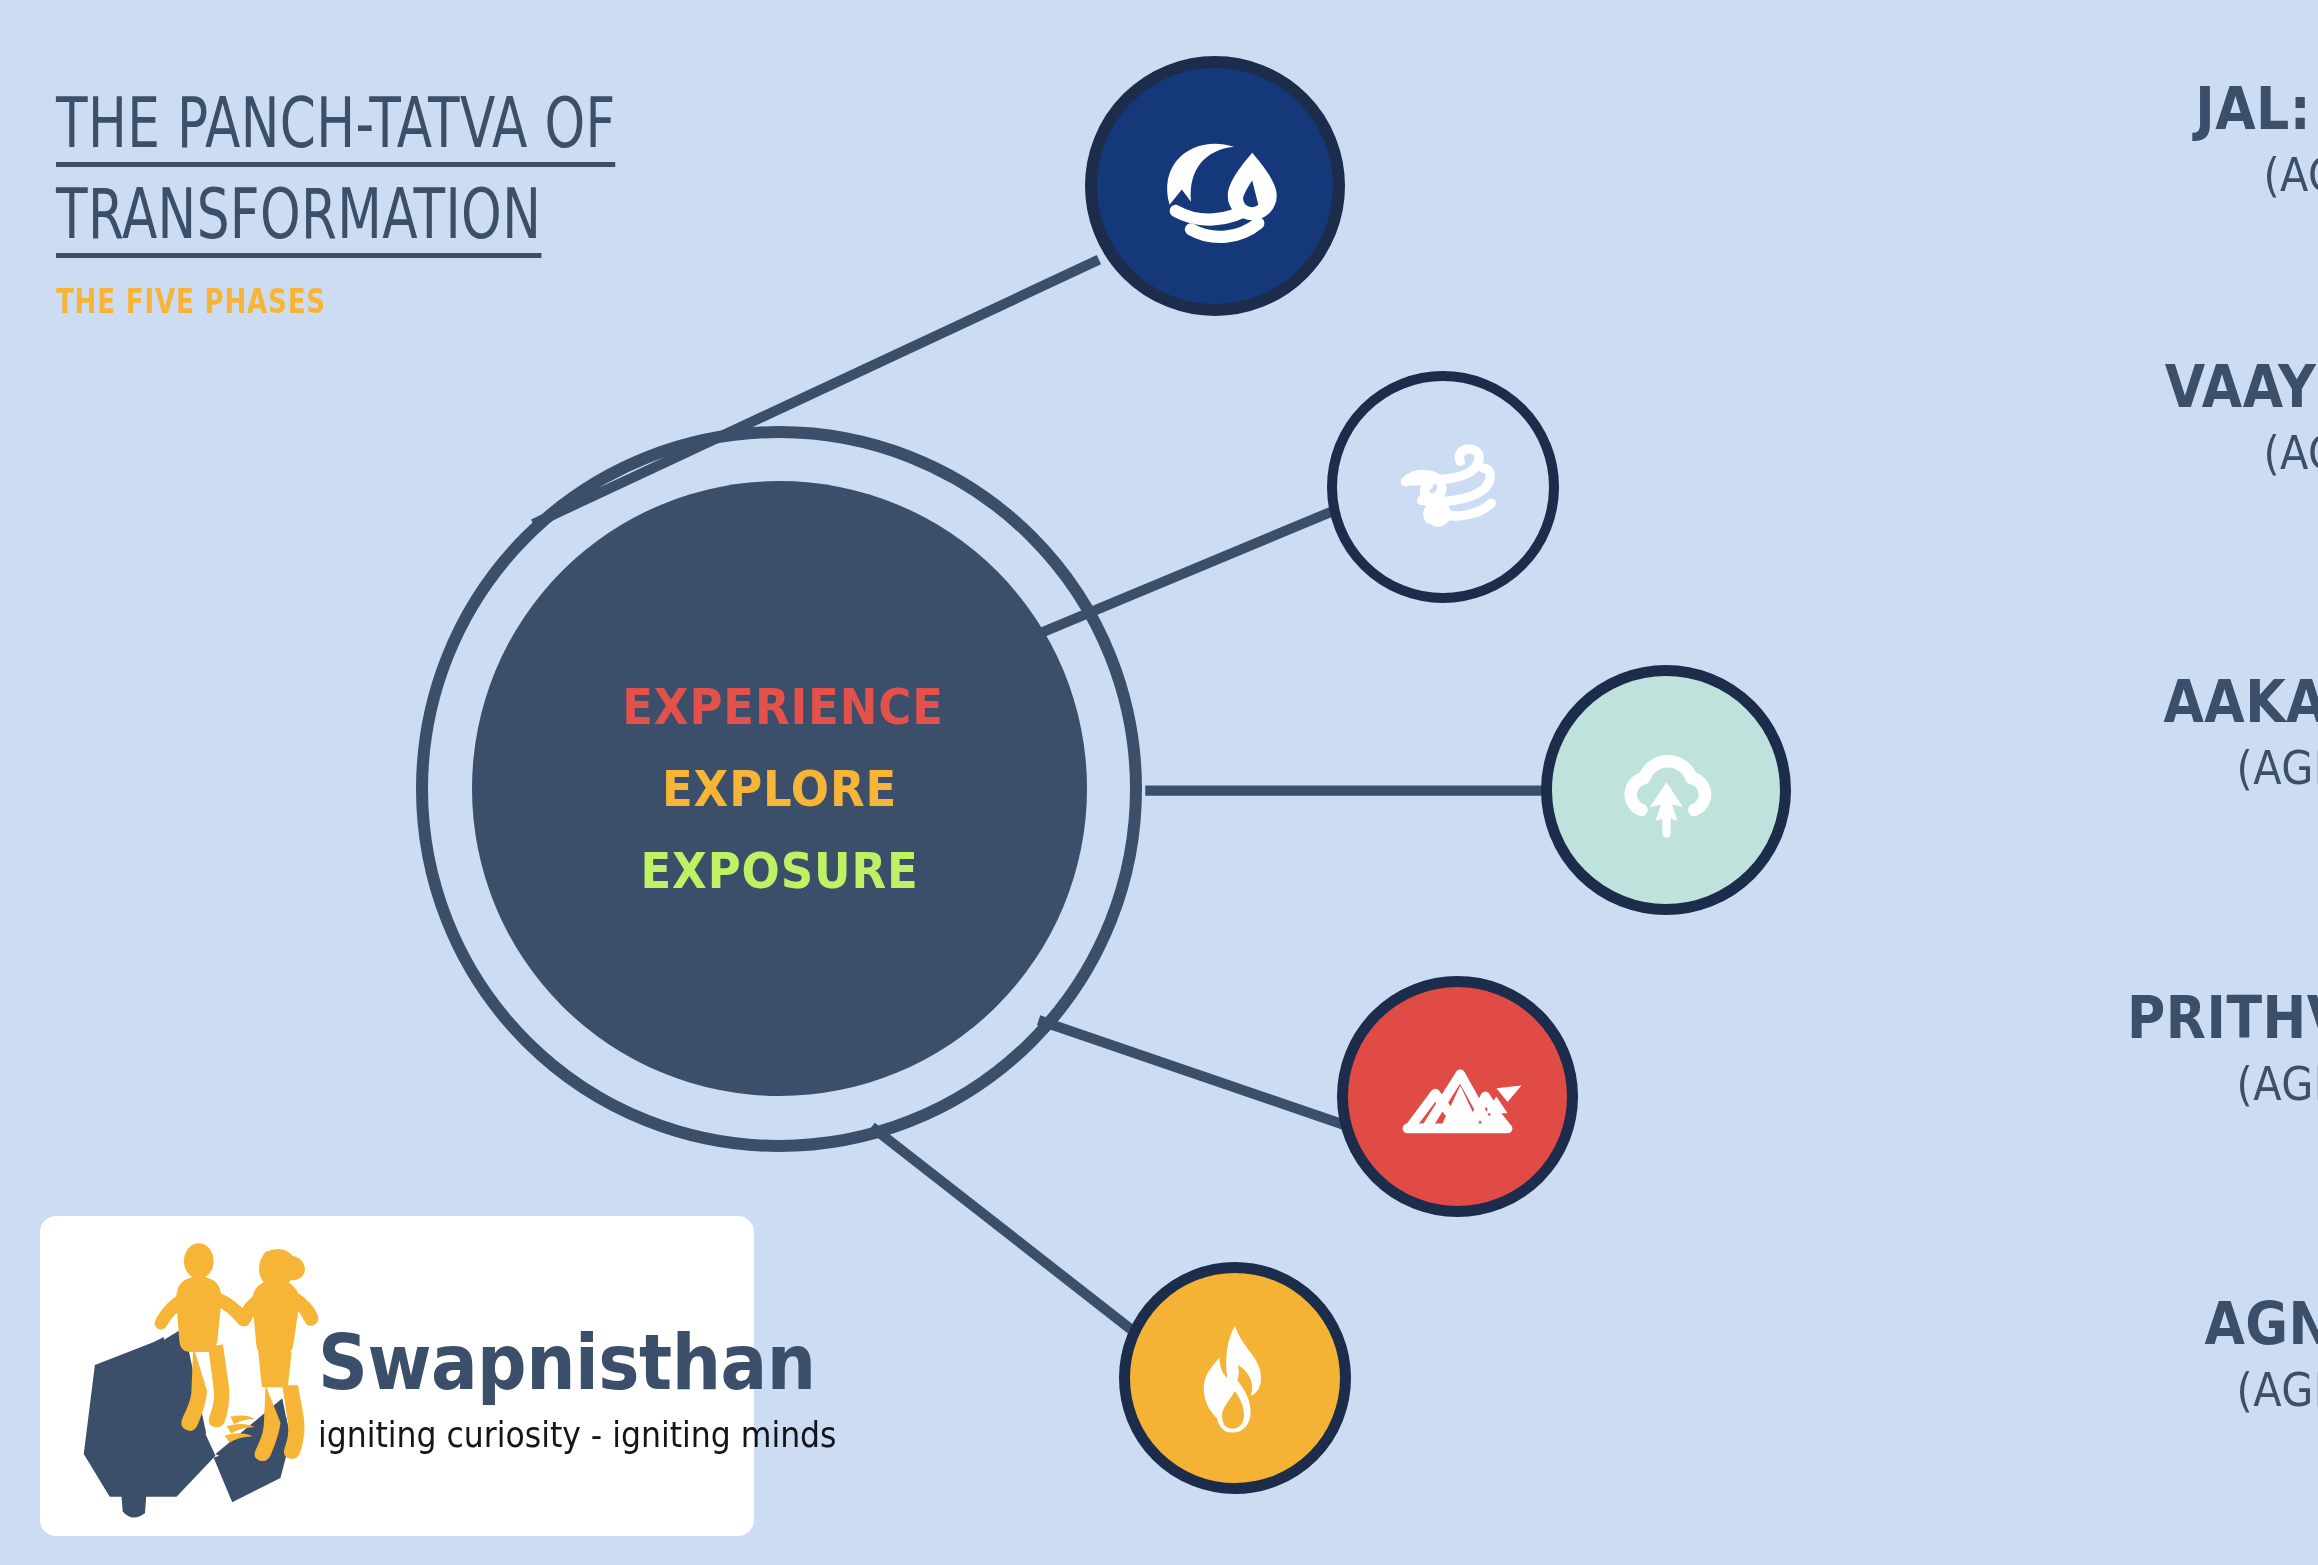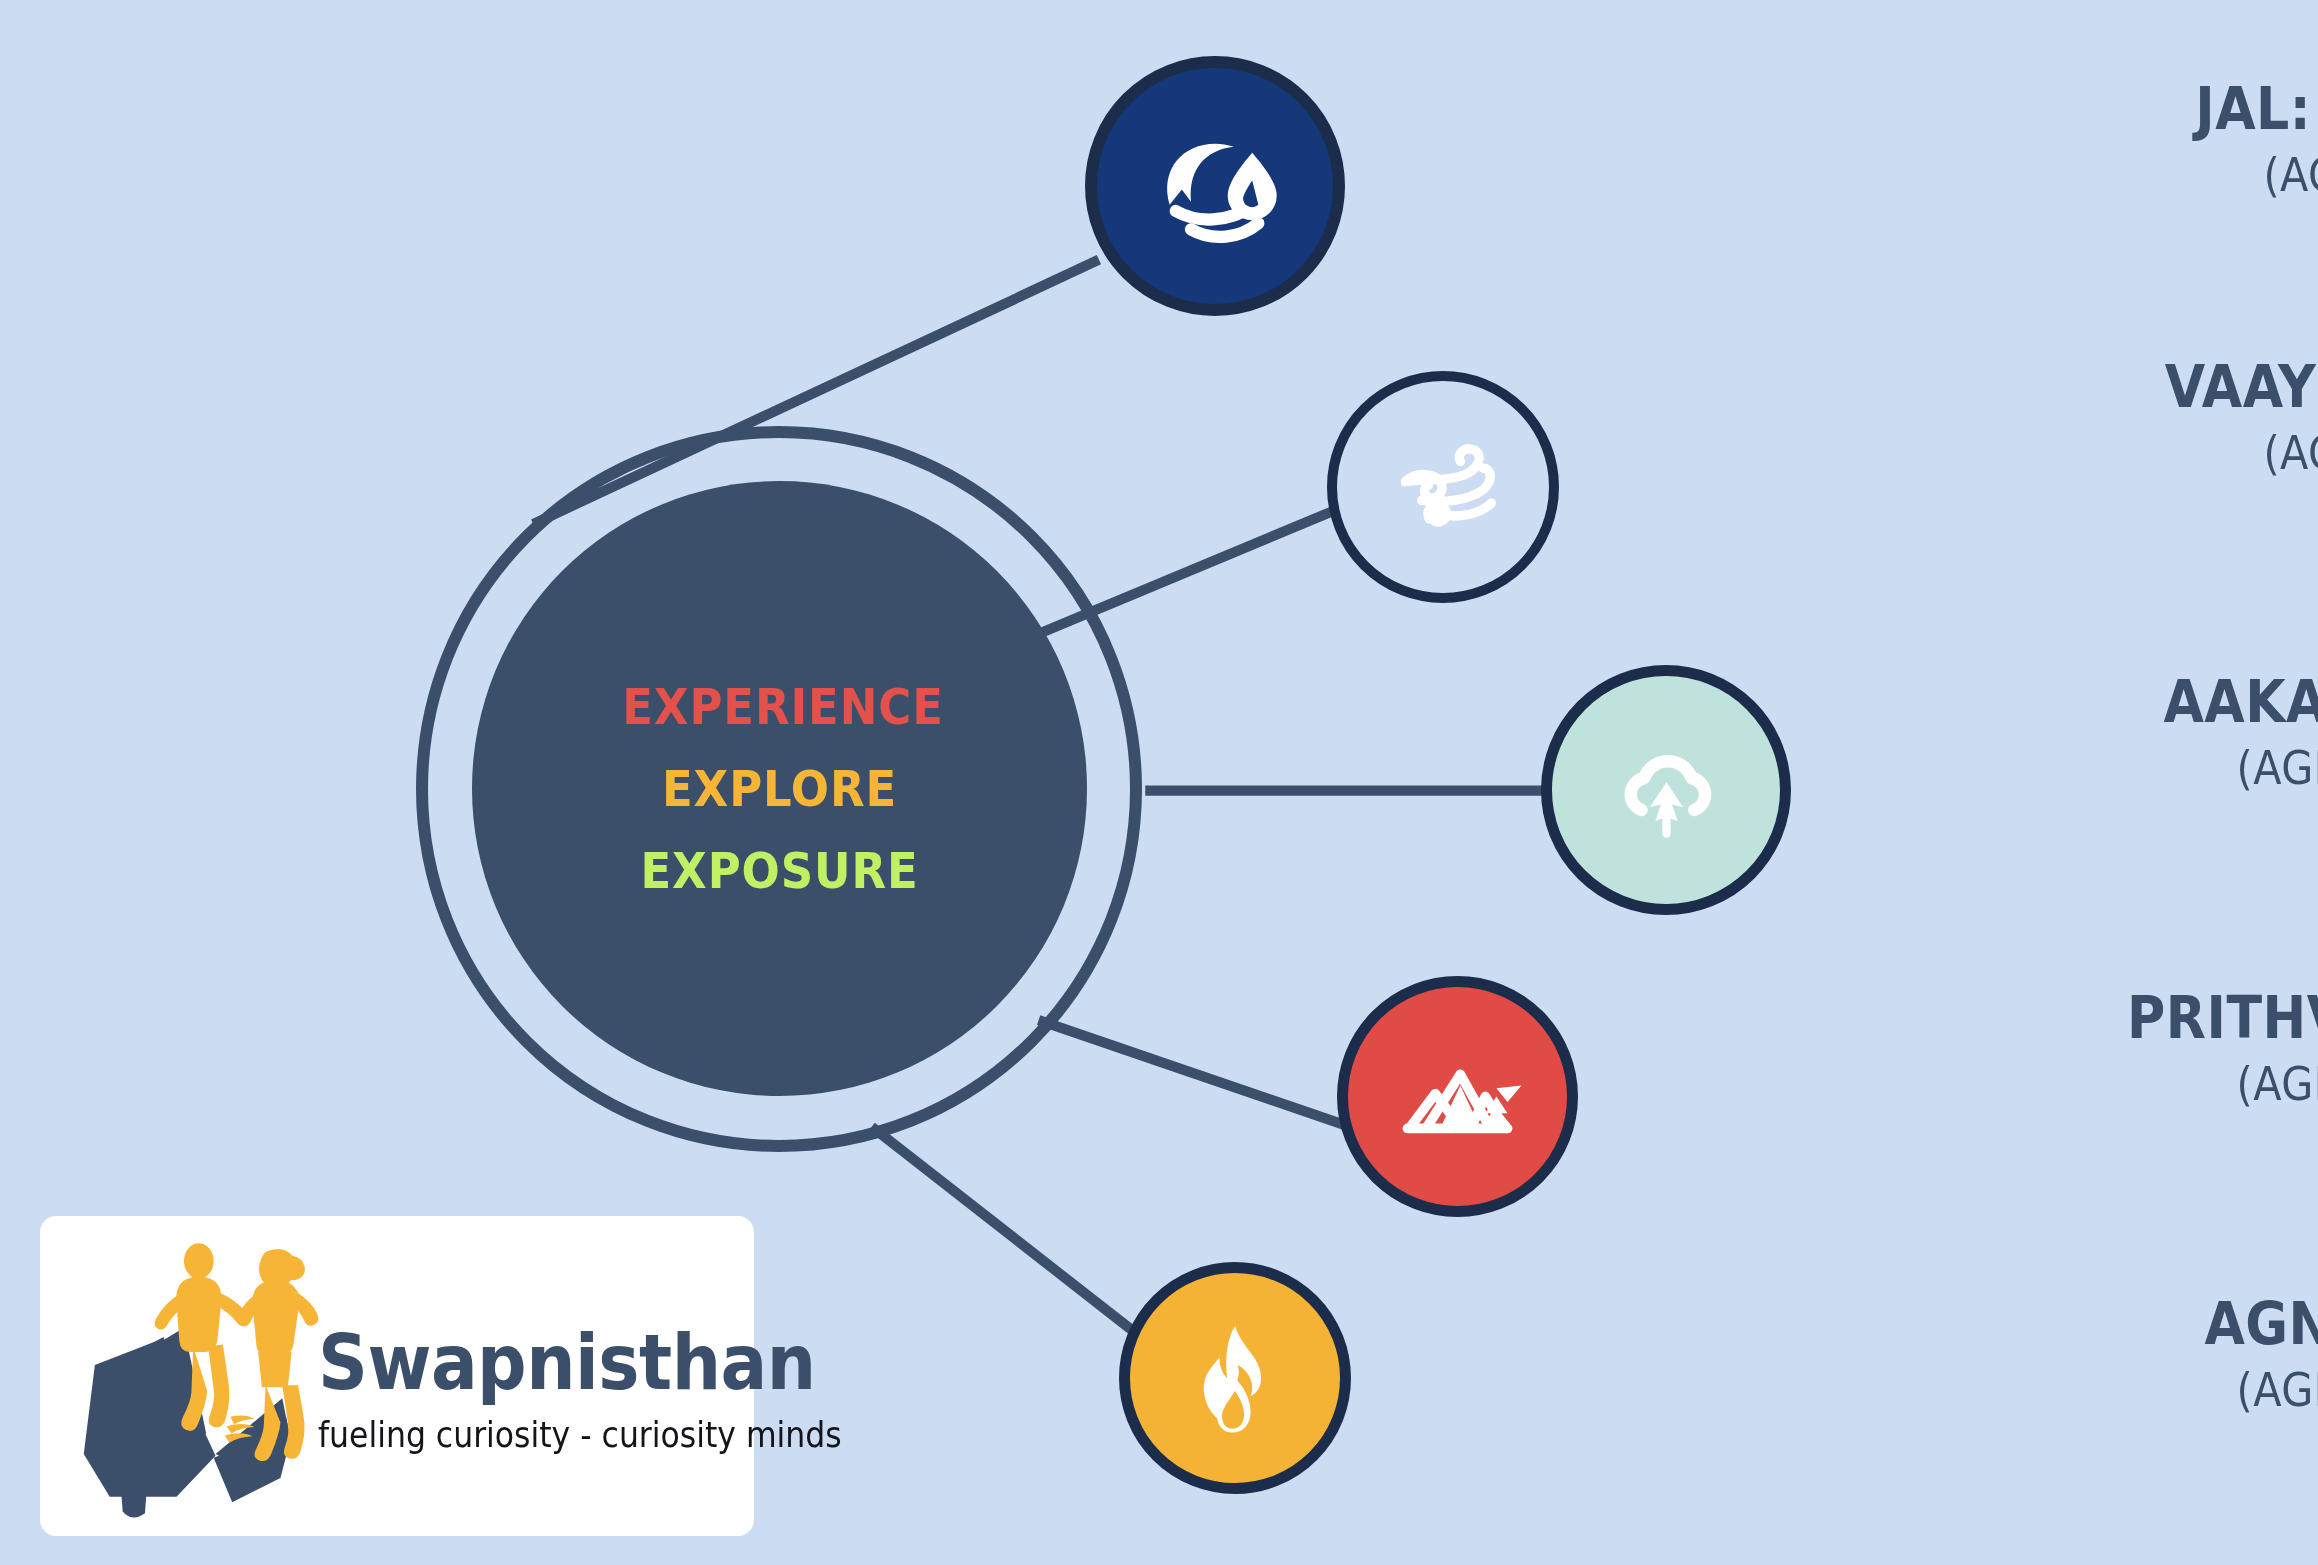--- a/index.html
+++ b/index.html
@@ -112,20 +112,25 @@
     font-family:"Liberation Sans Narrow","DejaVu Sans Condensed","Liberation Sans",sans-serif;
     font-weight:400;font-size:35px;line-height:1;
     color:#14141a;margin-top:16.7px;letter-spacing:0px;white-space:nowrap;
   }
 </style>
 </head>
 <body>
 
 <div id="stage">
 
+  <div id="title-block">
+    <div class="title-line">THE PANCH-TATVA OF</div>
+    <div class="title-line">TRANSFORMATION</div>
+    <div id="subtitle">THE FIVE PHASES</div>
+  </div>
 
   <svg id="links" viewBox="0 0 6000 3375">
     <g stroke="#3b4f6b" stroke-width="22" fill="none" stroke-linecap="butt">
       <line x1="1150" y1="1130" x2="2370" y2="560"></line>
       <line x1="1225" y1="1790" x2="2880" y2="1100"></line>
       <line x1="2470" y1="1705" x2="3430" y2="1705"></line>
       <line x1="2240" y1="2200" x2="2940" y2="2440"></line>
       <line x1="1880" y1="2430" x2="2520" y2="2930"></line>
     </g>
   </svg>
@@ -277,19 +282,19 @@
           <g fill="#f7b538">
             <path d="M176 196 q16 -4 26 2 q-14 1 -22 6 Z"></path>
             <path d="M172 206 q18 -5 30 1 q-16 1 -25 7 Z"></path>
             <path d="M170 216 q18 -5 30 1 q-16 1 -25 7 Z"></path>
           </g>
         </svg>
       </span>
 
       <div id="logo-text">
         <div id="logo-word">Swapnisthan</div>
-        <div id="logo-tag">fueling curiosity - curiosity minds</div>
+        <div id="logo-tag">igniting curiosity - igniting minds</div>
       </div>
     </div>
   </div>
 
 </div>
 
 
 </body></html>

